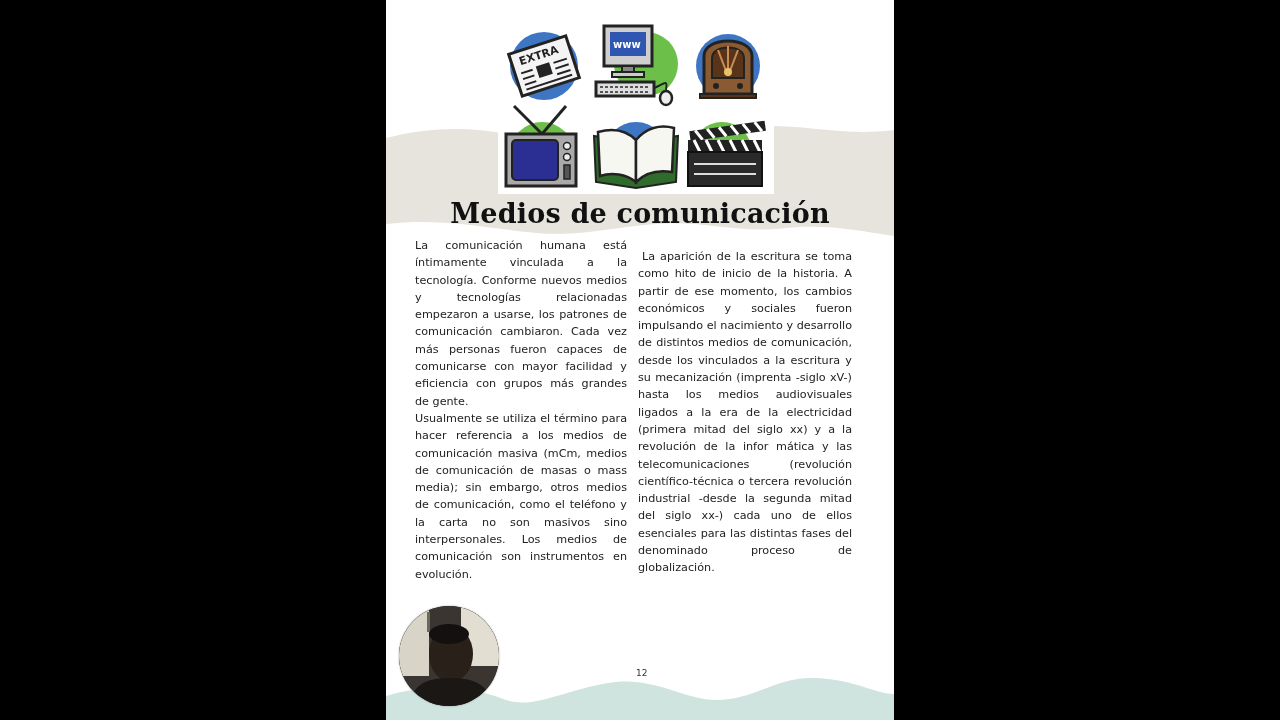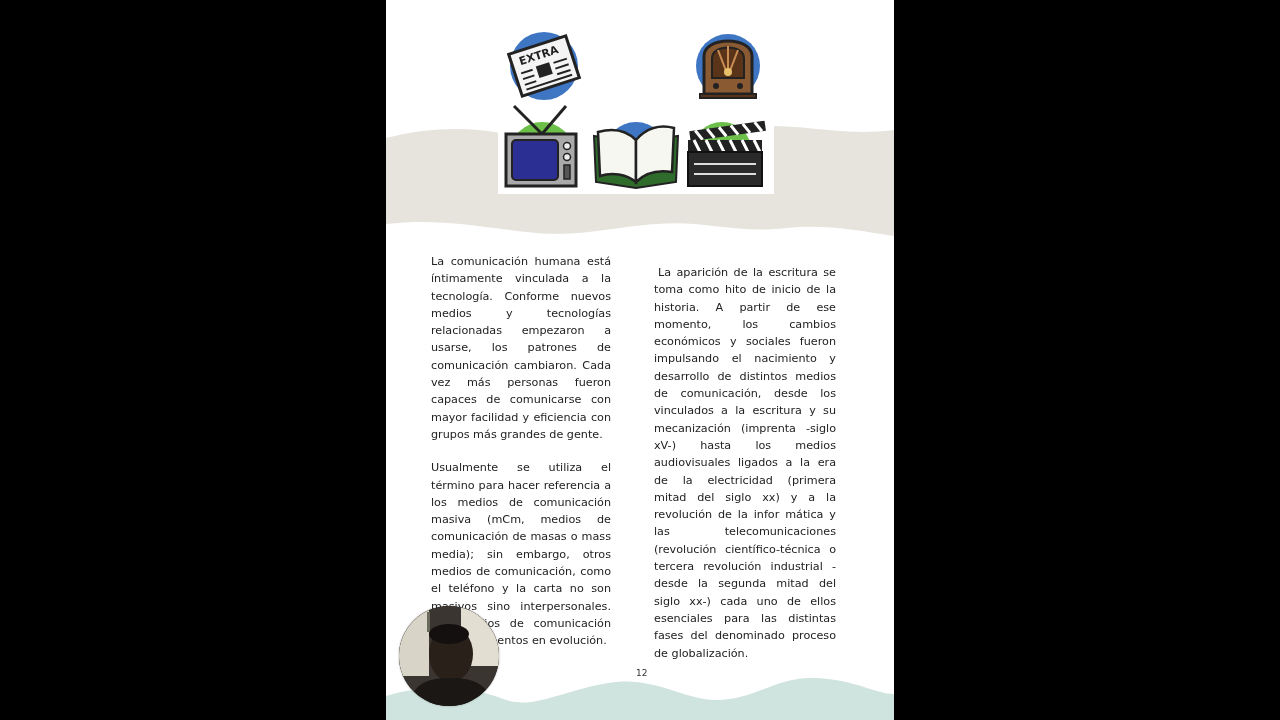--- a/index.html
+++ b/index.html
@@ -4,21 +4,21 @@
 <style>
   html, body { margin:0; padding:0; }
   body { width:1280px; height:720px; background:#000; position:relative; overflow:hidden; font-family:"DejaVu Sans", sans-serif; }
   .page { position:absolute; left:386px; top:0; width:508px; height:720px; background:#fff; overflow:hidden; }
   .wave-top { position:absolute; left:0; top:120px; width:508px; height:120px; }
   .wave-bottom { position:absolute; left:0; top:670px; width:508px; height:50px; }
   .hero { position:absolute; left:112px; top:18px; width:276px; height:176px; background:#fff; }
   .icon-cell { position:absolute; width:92px; height:88px; }
   .title { position:absolute; left:0; top:198px; width:508px; text-align:center; font-family:"DejaVu Serif", serif; font-weight:bold; font-size:27px; color:#111; letter-spacing:0.2px; }
   .col { position:absolute; font-family:"DejaVu Sans", sans-serif; font-size:11.2px; line-height:17.3px; color:#222; text-align:justify; }
-  .col p { margin:16px; }
+  .col p { margin:0; }
   .col-left { left:29px; top:237px; width:212px; }
   .col-right { left:252px; top:248px; width:214px; }
   .page-num { position:absolute; left:250px; top:668px; font-size:9px; color:#333; }
   .webcam { position:absolute; left:399px; top:606px; width:100px; height:100px; border-radius:50%; overflow:hidden; background:#2a2622; box-shadow:0 0 2px rgba(0,0,0,0.4); }
 </style>
 </head>
 <body>
 
 <div class="page">
 
@@ -39,20 +39,35 @@
           <line x1="22" y1="50" x2="34" y2="50" stroke="#222" stroke-width="2"></line>
           <line x1="22" y1="56" x2="34" y2="56" stroke="#222" stroke-width="2"></line>
           <line x1="56" y1="44" x2="70" y2="44" stroke="#222" stroke-width="2"></line>
           <line x1="56" y1="50" x2="70" y2="50" stroke="#222" stroke-width="2"></line>
           <line x1="56" y1="56" x2="70" y2="56" stroke="#222" stroke-width="2"></line>
           <line x1="22" y1="61" x2="70" y2="61" stroke="#222" stroke-width="2"></line>
         </g>
       </svg>
     </div>
 
+    <div class="icon-cell" style="left:92px;top:0;">
+      <svg width="92" height="92" viewBox="0 0 92 92">
+        <circle cx="56" cy="46" r="32" fill="#6cc04a"></circle>
+        <rect x="14" y="8" width="48" height="40" fill="#cfcfcf" stroke="#222" stroke-width="3"></rect>
+        <rect x="20" y="14" width="36" height="24" fill="#2f56b0"></rect>
+        <text x="23" y="30" font-size="10" font-weight="bold" font-family="DejaVu Sans, sans-serif" fill="#fff">www</text>
+        <rect x="32" y="48" width="12" height="6" fill="#888" stroke="#222" stroke-width="2"></rect>
+        <rect x="22" y="54" width="32" height="5" fill="#ccc" stroke="#222" stroke-width="2"></rect>
+        <rect x="6" y="64" width="58" height="14" fill="#ddd" stroke="#222" stroke-width="3"></rect>
+        <line x1="10" y1="69" x2="60" y2="69" stroke="#555" stroke-width="2" stroke-dasharray="3 2"></line>
+        <line x1="10" y1="74" x2="60" y2="74" stroke="#555" stroke-width="2" stroke-dasharray="3 2"></line>
+        <path d="M64,70 C74,66 78,60 76,72" fill="none" stroke="#222" stroke-width="2"></path>
+        <ellipse cx="76" cy="80" rx="6" ry="7" fill="#eee" stroke="#222" stroke-width="2.5"></ellipse>
+      </svg>
+    </div>
 
     <div class="icon-cell" style="left:184px;top:4px;">
       <svg width="92" height="88" viewBox="0 0 92 88">
         <circle cx="46" cy="44" r="32" fill="#3f76c4"></circle>
         <path d="M22,72 L22,34 C22,14 70,14 70,34 L70,72 Z" fill="#8a5a32" stroke="#222" stroke-width="3"></path>
         <path d="M30,56 L30,36 C30,22 62,22 62,36 L62,56 Z" fill="#5a3418" stroke="#222" stroke-width="2"></path>
         <line x1="46" y1="54" x2="36" y2="28" stroke="#c98d55" stroke-width="2"></line>
         <line x1="46" y1="54" x2="46" y2="24" stroke="#c98d55" stroke-width="2"></line>
         <line x1="46" y1="54" x2="56" y2="28" stroke="#c98d55" stroke-width="2"></line>
         <circle cx="46" cy="50" r="4" fill="#e8c06a"></circle>
@@ -93,20 +108,21 @@
         </g>
         <rect x="6" y="26" width="74" height="12" fill="#222"></rect>
         <path d="M12,26 l6,12 M24,26 l6,12 M36,26 l6,12 M48,26 l6,12 M60,26 l6,12 M72,26 l6,12" stroke="#fff" stroke-width="3"></path>
         <rect x="6" y="38" width="74" height="34" fill="#2a2a2a" stroke="#111" stroke-width="2"></rect>
         <line x1="12" y1="50" x2="74" y2="50" stroke="#ddd" stroke-width="2"></line>
         <line x1="12" y1="60" x2="74" y2="60" stroke="#ddd" stroke-width="2"></line>
       </svg>
     </div>
   </div>
 
+  <h1 class="title" style="margin:0;">Medios de comunicación</h1>
 
   <div class="col col-left">
     <p>La comunicación humana está íntimamente vinculada a la tecnología. Conforme nuevos medios y tecnologías relacionadas empezaron a usarse, los patrones de comunicación cambiaron. Cada vez más personas fueron capaces de comunicarse con mayor facilidad y eficiencia con grupos más grandes de gente.</p>
     <p>Usualmente se utiliza el término para hacer referencia a los medios de comunicación masiva (mCm, medios de comunicación de masas o mass media); sin embargo, otros medios de comunicación, como el teléfono y la carta no son masivos sino interpersonales. Los medios de comunicación son instrumentos en evolución.</p>
   </div>
 
   <div class="col col-right">
     <p style="text-indent:4px;">La aparición de la escritura se toma como hito de inicio de la historia. A partir de ese momento, los cambios económicos y sociales fueron impulsando el nacimiento y desarrollo de distintos medios de comunicación, desde los vinculados a la escritura y su mecanización (imprenta -siglo xV-) hasta los medios audiovisuales ligados a la era de la electricidad (primera mitad del siglo xx) y a la revolución de la infor mática y las telecomunicaciones (revolución científico-técnica o tercera revolución industrial -desde la segunda mitad del siglo xx-) cada uno de ellos esenciales para las distintas fases del denominado proceso de globalización.</p>
   </div>
 

